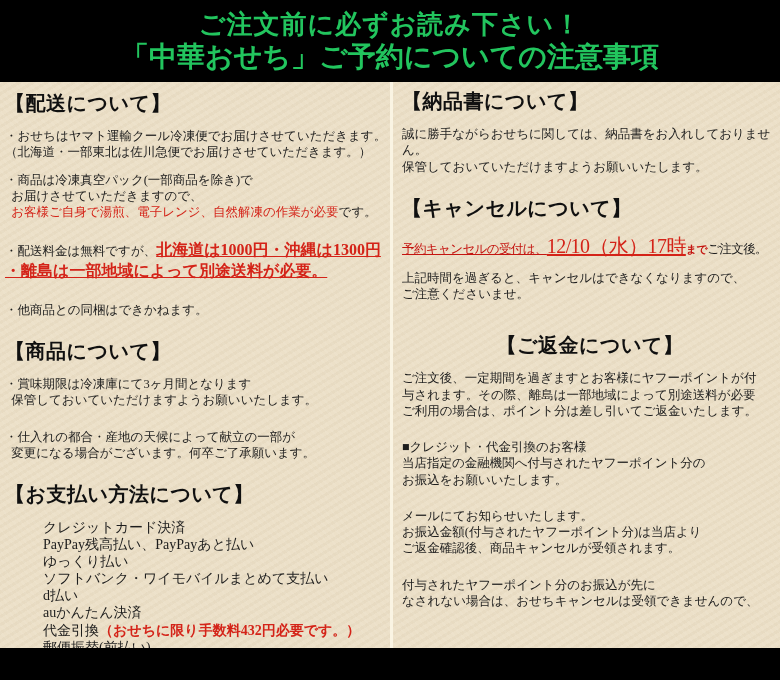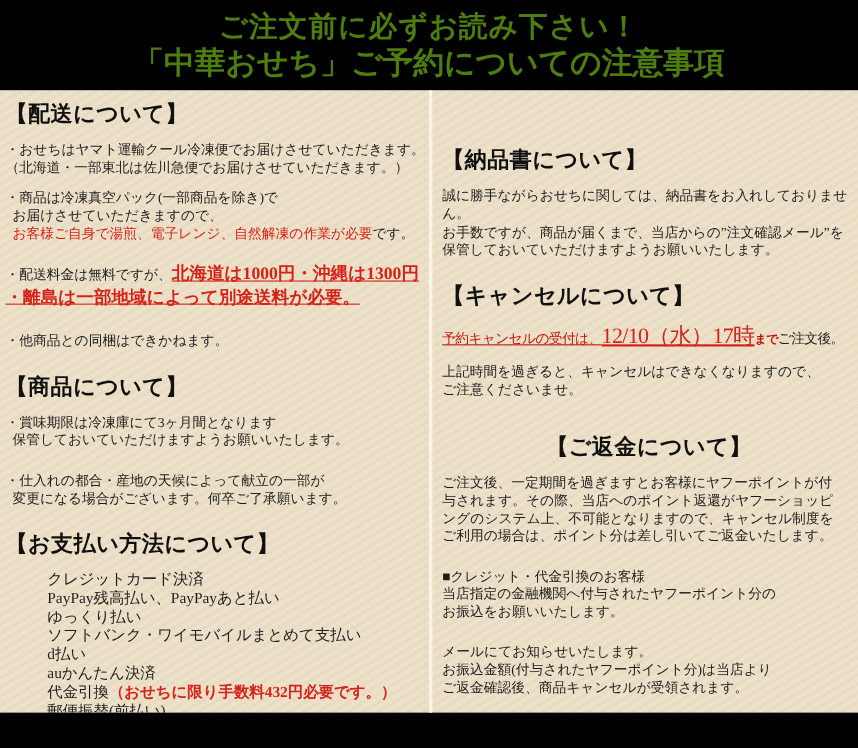--- a/index.html
+++ b/index.html
@@ -1,37 +1,37 @@
 <!DOCTYPE html>
 <html><head>
 <meta charset="utf-8">
 <style>
   html,body{margin:0;padding:0;}
   body{
     width:780px;height:680px;overflow:hidden;background:#000;
     font-family:"Liberation Serif","DejaVu Serif",serif;
   }
   .banner{
-    height:82px;background:#000;color:#4d7c0f;
+    height:82px;background:#000;color:#22c55e;
     display:flex;flex-direction:column;justify-content:center;align-items:center;
     font-family:"Liberation Sans","DejaVu Sans",sans-serif;font-weight:bold;
   }
   .banner-line1{font-size:26px;line-height:1.2;letter-spacing:1px;}
   .banner-line2{font-size:28px;line-height:1.2;letter-spacing:0px;}
   .content{
     display:flex;height:566px;box-sizing:border-box;overflow:hidden;
     background-color:#ece0c8;
     background-image:
       repeating-linear-gradient(47deg, rgba(255,255,255,0.05) 0 2px, rgba(0,0,0,0) 2px 5px),
       repeating-linear-gradient(-31deg, rgba(120,90,40,0.04) 0 3px, rgba(0,0,0,0) 3px 7px);
   }
   .col{box-sizing:border-box;overflow:hidden;}
   .col-left{width:390px;padding:6px 2px 0 5px;}
   .divider{width:3px;background:#faf4e3;}
-  .col-right{flex:1;padding:4px 2px 0 9px;margin-top:44px;}
+  .col-right{flex:1;padding:4px 2px 0 9px;}
   .sec-heading{
     font-size:20px;font-weight:bold;color:#101010;
     margin:16px 0 8px 0;letter-spacing:0.5px;
   }
   .sec-heading.first{margin-top:2px;}
   .para{
     font-size:12.5px;color:#1d1d1d;margin:11px 0;line-height:1.3;
   }
   .line{white-space:pre-wrap;}
   .nowrap .line{white-space:nowrap;}
@@ -93,36 +93,34 @@
         <div class="line"><span>auかんたん決済</span></div>
         <div class="line"><span>代金引換</span><span class="seg-rp">（おせちに限り手数料432円必要です。）</span></div>
         <div class="line"><span>郵便振替(前払い)</span></div>
       </div>
     </div>
   <div class="divider"></div>
   <div class="col col-right">
       <div class="sec-heading first">【納品書について】</div>
       <div class="para">
         <div class="line"><span>誠に勝手ながらおせちに関しては、納品書をお入れしておりません。</span></div>
-        <div class="line"><span>お手数ですが、商品が届くまで、当店からの”注文確認メール”を</span></div>
         <div class="line"><span>保管しておいていただけますようお願いいたします。</span></div>
       </div>
       <div class="sec-heading mt-lg">【キャンセルについて】</div>
       <div class="para nowrap tight-neg">
         <div class="line"><span class="seg-ru">予約キャンセルの受付は、</span><span class="seg-rd">12/10（水）17時</span><span class="seg-rm">まで</span><span>ご注文後。</span></div>
       </div>
       <div class="para">
         <div class="line"><span>上記時間を過ぎると、キャンセルはできなくなりますので、</span></div>
         <div class="line"><span>ご注意くださいませ。</span></div>
       </div>
       <div class="sec-heading mt-xl">【ご返金について】</div>
       <div class="para">
         <div class="line"><span>ご注文後、一定期間を過ぎますとお客様にヤフーポイントが付</span></div>
-        <div class="line"><span>与されます。その際、当店へのポイント返還がヤフーショッピ</span></div>
-        <div class="line"><span>ングのシステム上、不可能となりますので、キャンセル制度を</span></div>
+        <div class="line"><span>与されます。その際、離島は一部地域によって別途送料が必要</span></div>
         <div class="line"><span>ご利用の場合は、ポイント分は差し引いてご返金いたします。</span></div>
       </div>
       <div class="para mt-lg">
         <div class="line"><span>■クレジット・代金引換のお客様</span></div>
         <div class="line"><span>当店指定の金融機関へ付与されたヤフーポイント分の</span></div>
         <div class="line"><span>お振込をお願いいたします。</span></div>
       </div>
       <div class="para mt-lg">
         <div class="line"><span>メールにてお知らせいたします。</span></div>
         <div class="line"><span>お振込金額(付与されたヤフーポイント分)は当店より</span></div>

